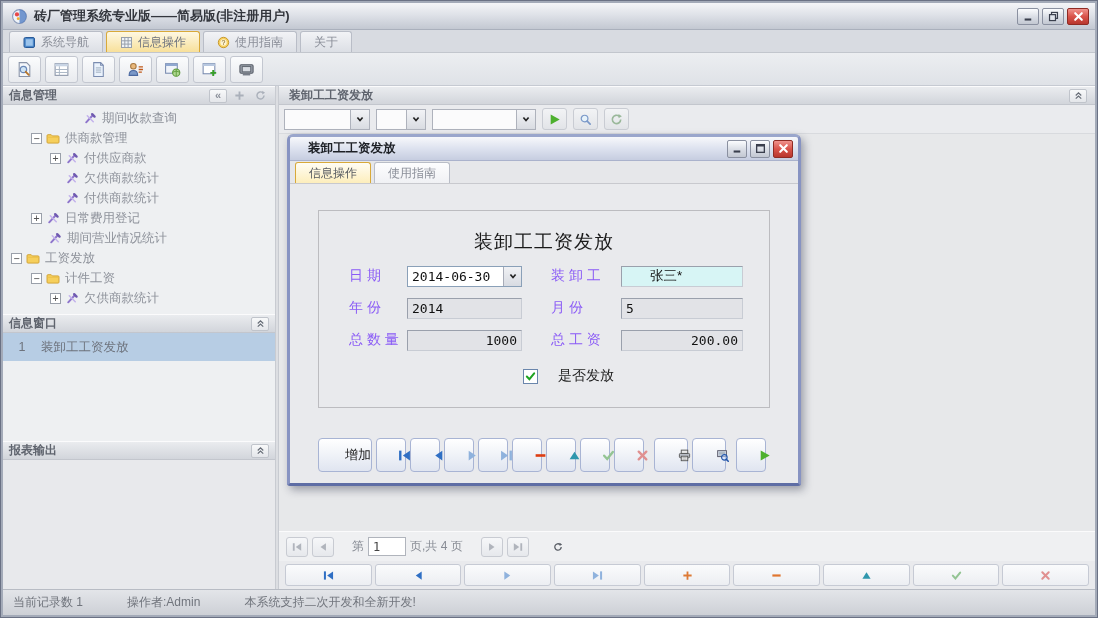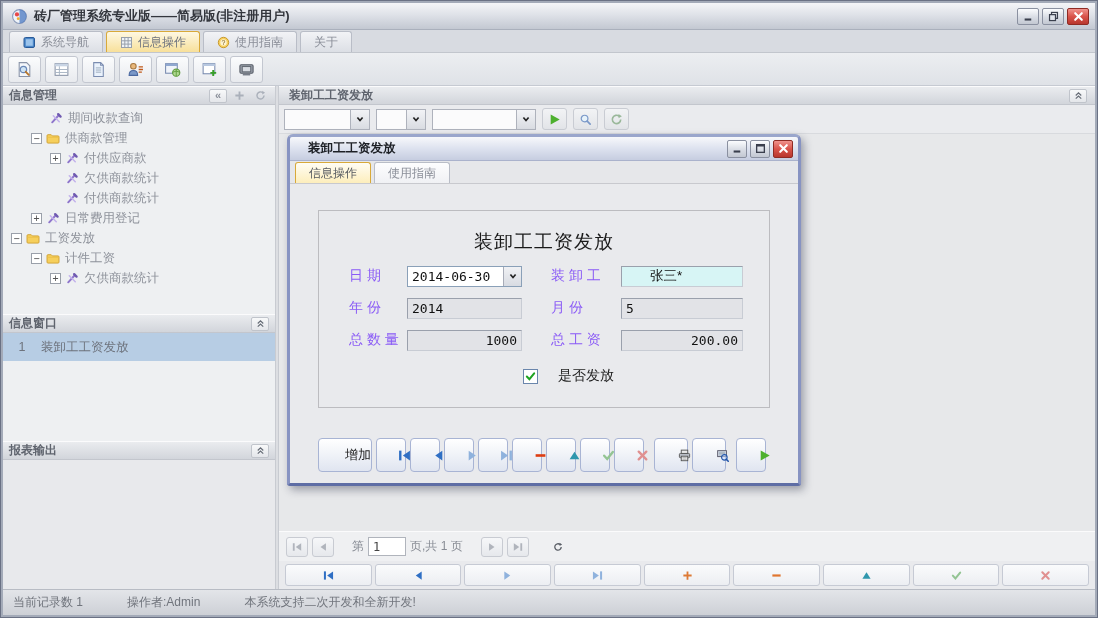--- a/index.html
+++ b/index.html
@@ -286,21 +286,21 @@
             </svg>
           </span>
         <span class="ptool flat">
             <svg viewBox="0 0 14 14">
               <path d="M11.5 7 a4.5 4.5 0 1 1 -1.6-3.5" fill="none" stroke="#aab0ba" stroke-width="1.8"></path>
               <path d="M9.2 1 L12.8 3.4 L9.2 5.6 Z" fill="#aab0ba"></path>
             </svg>
           </span>
       </div>
       <div class="tree" id="tree">
-          <div class="trow" style="padding-left: 46px;">
+          <div class="trow" style="padding-left: 80px;">
             <span class="ic">
               <svg viewBox="0 0 12 12">
                 <path d="M2.5 9.5 L8.5 3" stroke="#8f76cc" stroke-width="1.8" stroke-linecap="round"></path>
                 <path d="M8 2 l2.2 2.2" stroke="#6f5ab0" stroke-width="2.2" stroke-linecap="round"></path>
                 <path d="M3.5 3.5 L9 9" stroke="#c3b2ec" stroke-width="1.4" stroke-linecap="round"></path>
               </svg>
             </span>
             <span class="tlabel">期间收款查询</span>
           </div>
           <div class="trow" style="padding-left: 28px;">
@@ -347,20 +347,30 @@
           <div class="trow" style="padding-left: 28px;">
             <span class="expander">+</span>
             <span class="ic">
               <svg viewBox="0 0 12 12">
                 <path d="M2.5 9.5 L8.5 3" stroke="#8f76cc" stroke-width="1.8" stroke-linecap="round"></path>
                 <path d="M8 2 l2.2 2.2" stroke="#6f5ab0" stroke-width="2.2" stroke-linecap="round"></path>
                 <path d="M3.5 3.5 L9 9" stroke="#c3b2ec" stroke-width="1.4" stroke-linecap="round"></path>
               </svg>
             </span>
             <span class="tlabel">日常费用登记</span>
+          </div>
+          <div class="trow" style="padding-left: 45px;">
+            <span class="ic">
+              <svg viewBox="0 0 12 12">
+                <path d="M2.5 9.5 L8.5 3" stroke="#8f76cc" stroke-width="1.8" stroke-linecap="round"></path>
+                <path d="M8 2 l2.2 2.2" stroke="#6f5ab0" stroke-width="2.2" stroke-linecap="round"></path>
+                <path d="M3.5 3.5 L9 9" stroke="#c3b2ec" stroke-width="1.4" stroke-linecap="round"></path>
+              </svg>
+            </span>
+            <span class="tlabel">期间营业情况统计</span>
           </div>
           <div class="trow" style="padding-left: 8px;">
             <span class="expander">−</span>
             <span class="ic">
               <svg viewBox="0 0 14 12">
                 <path d="M1 3.2 Q1 2.2 2 2.2 H5.2 L6.4 3.4 H12 Q13 3.4 13 4.4 V9.6 Q13 10.6 12 10.6 H2 Q1 10.6 1 9.6 Z" fill="#f6cf5c" stroke="#cf9f2f" stroke-width="0.9"></path>
                 <path d="M1 4.8 H13" stroke="#e8bc48" stroke-width="0.8"></path>
               </svg>
             </span>
             <span class="tlabel">工资发放</span>
@@ -637,21 +647,21 @@
             </span><span class="pgbtn">
               <span class="ic">
                 <svg viewBox="0 0 12 12">
                   <path d="M9.5 1.5 L3 6 L9.5 10.5 Z" fill="currentColor"></path>
                 </svg>
               </span>
             </span></span>
         <span class="sep"></span>
         <span>第</span>
         <input value="1" style="">
-        <span>页,共 1 页</span>
+        <span>页,共 4 页</span>
         <span class="sep"></span>
         <span id="pagerRight" style="display:contents"><span class="pgbtn">
               <span class="ic">
                 <svg viewBox="0 0 12 12">
                   <path d="M2.5 1.5 L9 6 L2.5 10.5 Z" fill="currentColor"></path>
                 </svg>
               </span>
             </span><span class="pgbtn">
               <span class="ic">
                 <svg viewBox="0 0 12 12">

